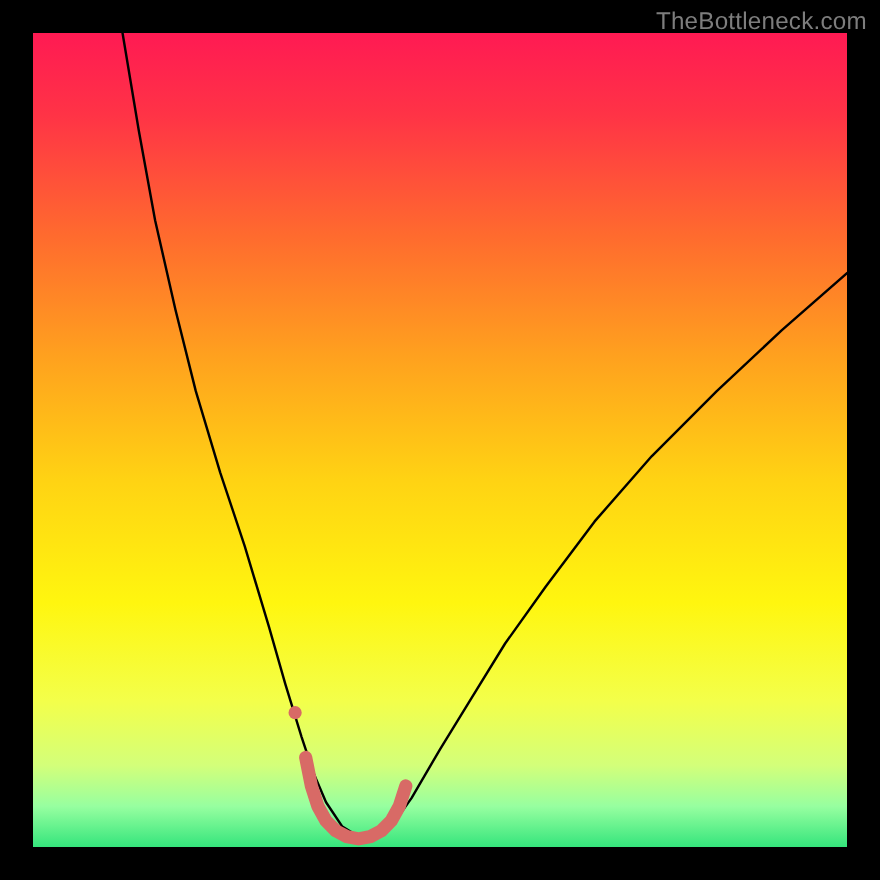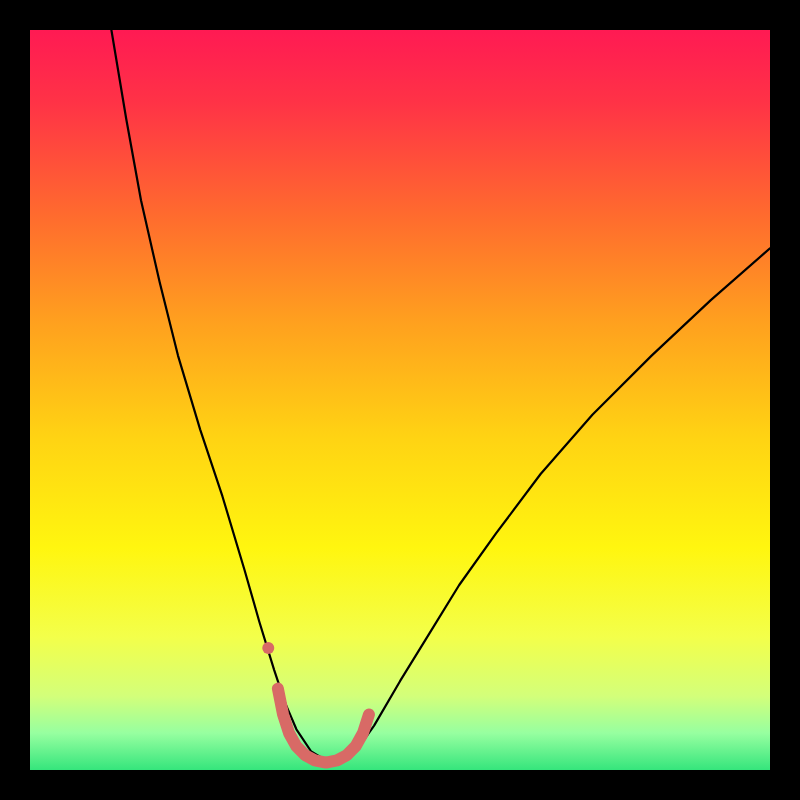--- a/index.html
+++ b/index.html
@@ -33,20 +33,21 @@
     color: #7d7d7d;
     font-size: 22px;
     font-weight: 500;
     letter-spacing: 0.2px;
   }
 </style>
 </head>
 <body>
 
 <div class="frame">
+  <div class="watermark">TheBottleneck.com</div>
 
   <div class="plot">
     <svg id="chart-svg" width="740" height="740" viewBox="0 0 740 740">
       <defs>
         <linearGradient id="bg-grad" x1="0" y1="0" x2="0" y2="1">
             <stop offset="0.0%" stop-color="#ff1a53"></stop>
             <stop offset="10.0%" stop-color="#ff3346"></stop>
             <stop offset="25.0%" stop-color="#ff6b2e"></stop>
             <stop offset="40.0%" stop-color="#ffa21e"></stop>
             <stop offset="55.0%" stop-color="#ffd313"></stop>

